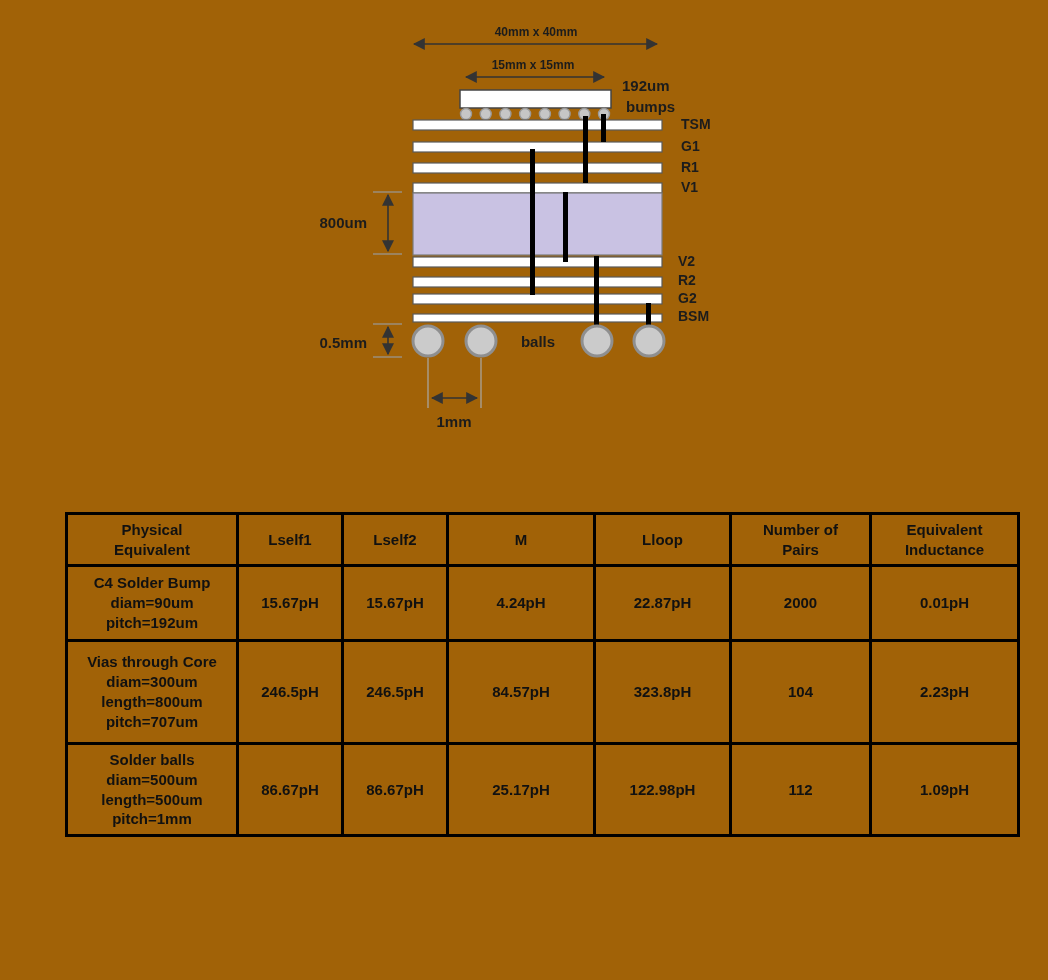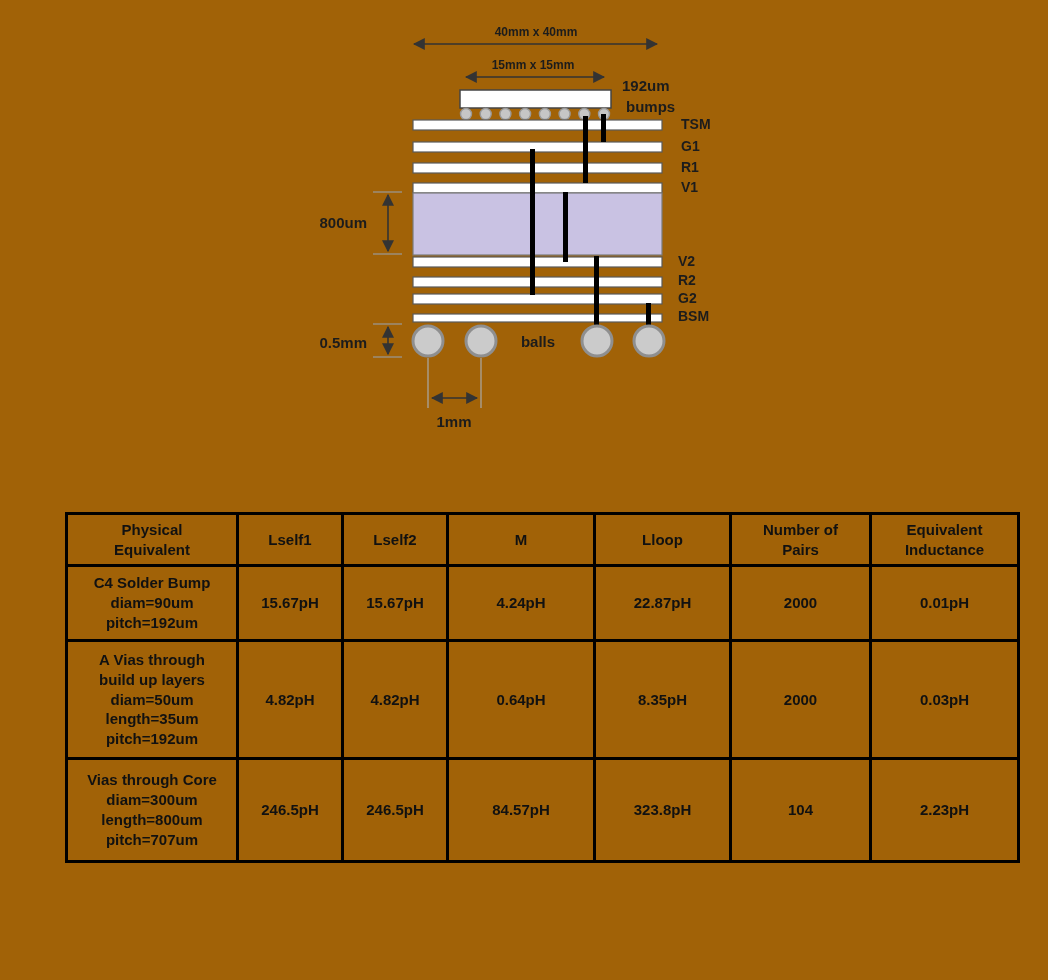--- a/index.html
+++ b/index.html
@@ -142,41 +142,40 @@
           <td>C4 Solder Bump
 diam=90um
 pitch=192um</td>
           <td>15.67pH</td>
           <td>15.67pH</td>
           <td>4.24pH</td>
           <td>22.87pH</td>
           <td>2000</td>
           <td>0.01pH</td>
         </tr>
-        <tr class="r2">
-          <td>A Vias through
-build up layers
-diam=50um
-length=35um
-pitch=192um</td>
-          <td>4.82pH</td>
-          <td>4.82pH</td>
-          <td>0.64pH</td>
-          <td>8.35pH</td>
-          <td>2000</td>
-          <td>0.03pH</td>
-        </tr>
         <tr class="r3">
           <td>Vias through Core
 diam=300um
 length=800um
 pitch=707um</td>
           <td>246.5pH</td>
           <td>246.5pH</td>
           <td>84.57pH</td>
           <td>323.8pH</td>
           <td>104</td>
           <td>2.23pH</td>
         </tr>
+        <tr class="r4">
+          <td>Solder balls
+diam=500um
+length=500um
+pitch=1mm</td>
+          <td>86.67pH</td>
+          <td>86.67pH</td>
+          <td>25.17pH</td>
+          <td>122.98pH</td>
+          <td>112</td>
+          <td>1.09pH</td>
+        </tr>
       </tbody>
     </table>
   </div>
 </div>
 
 </body></html>

